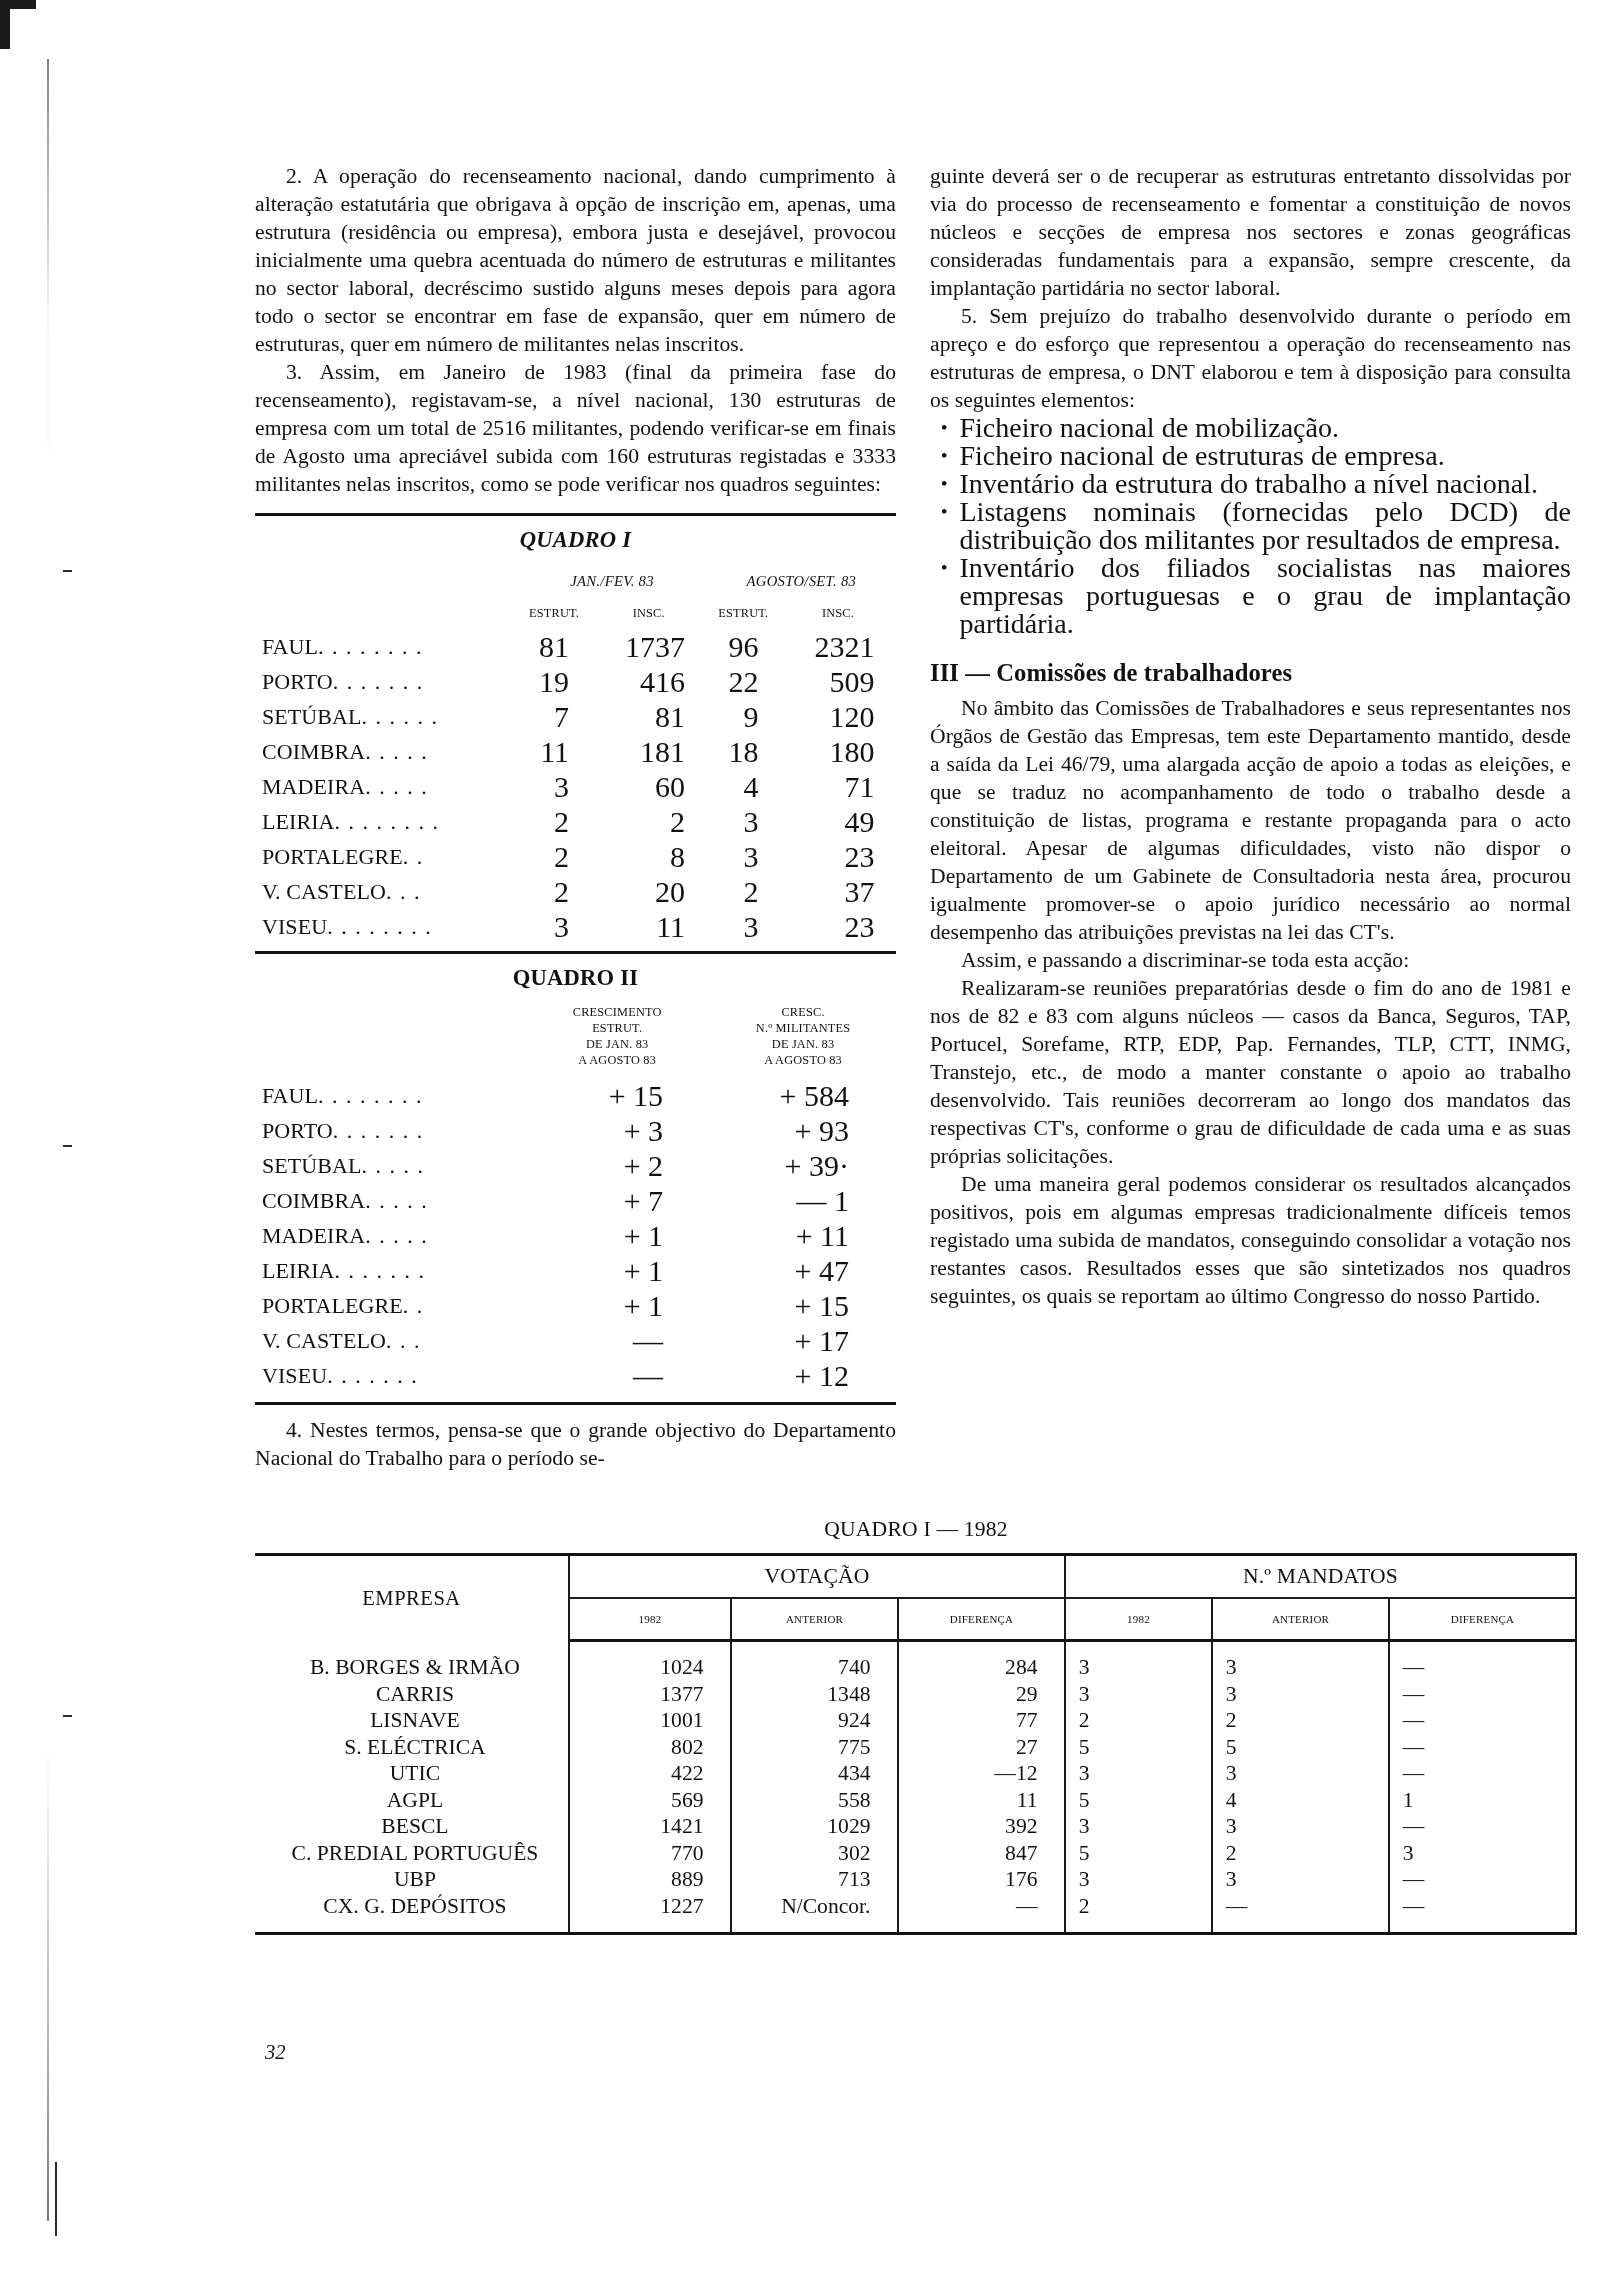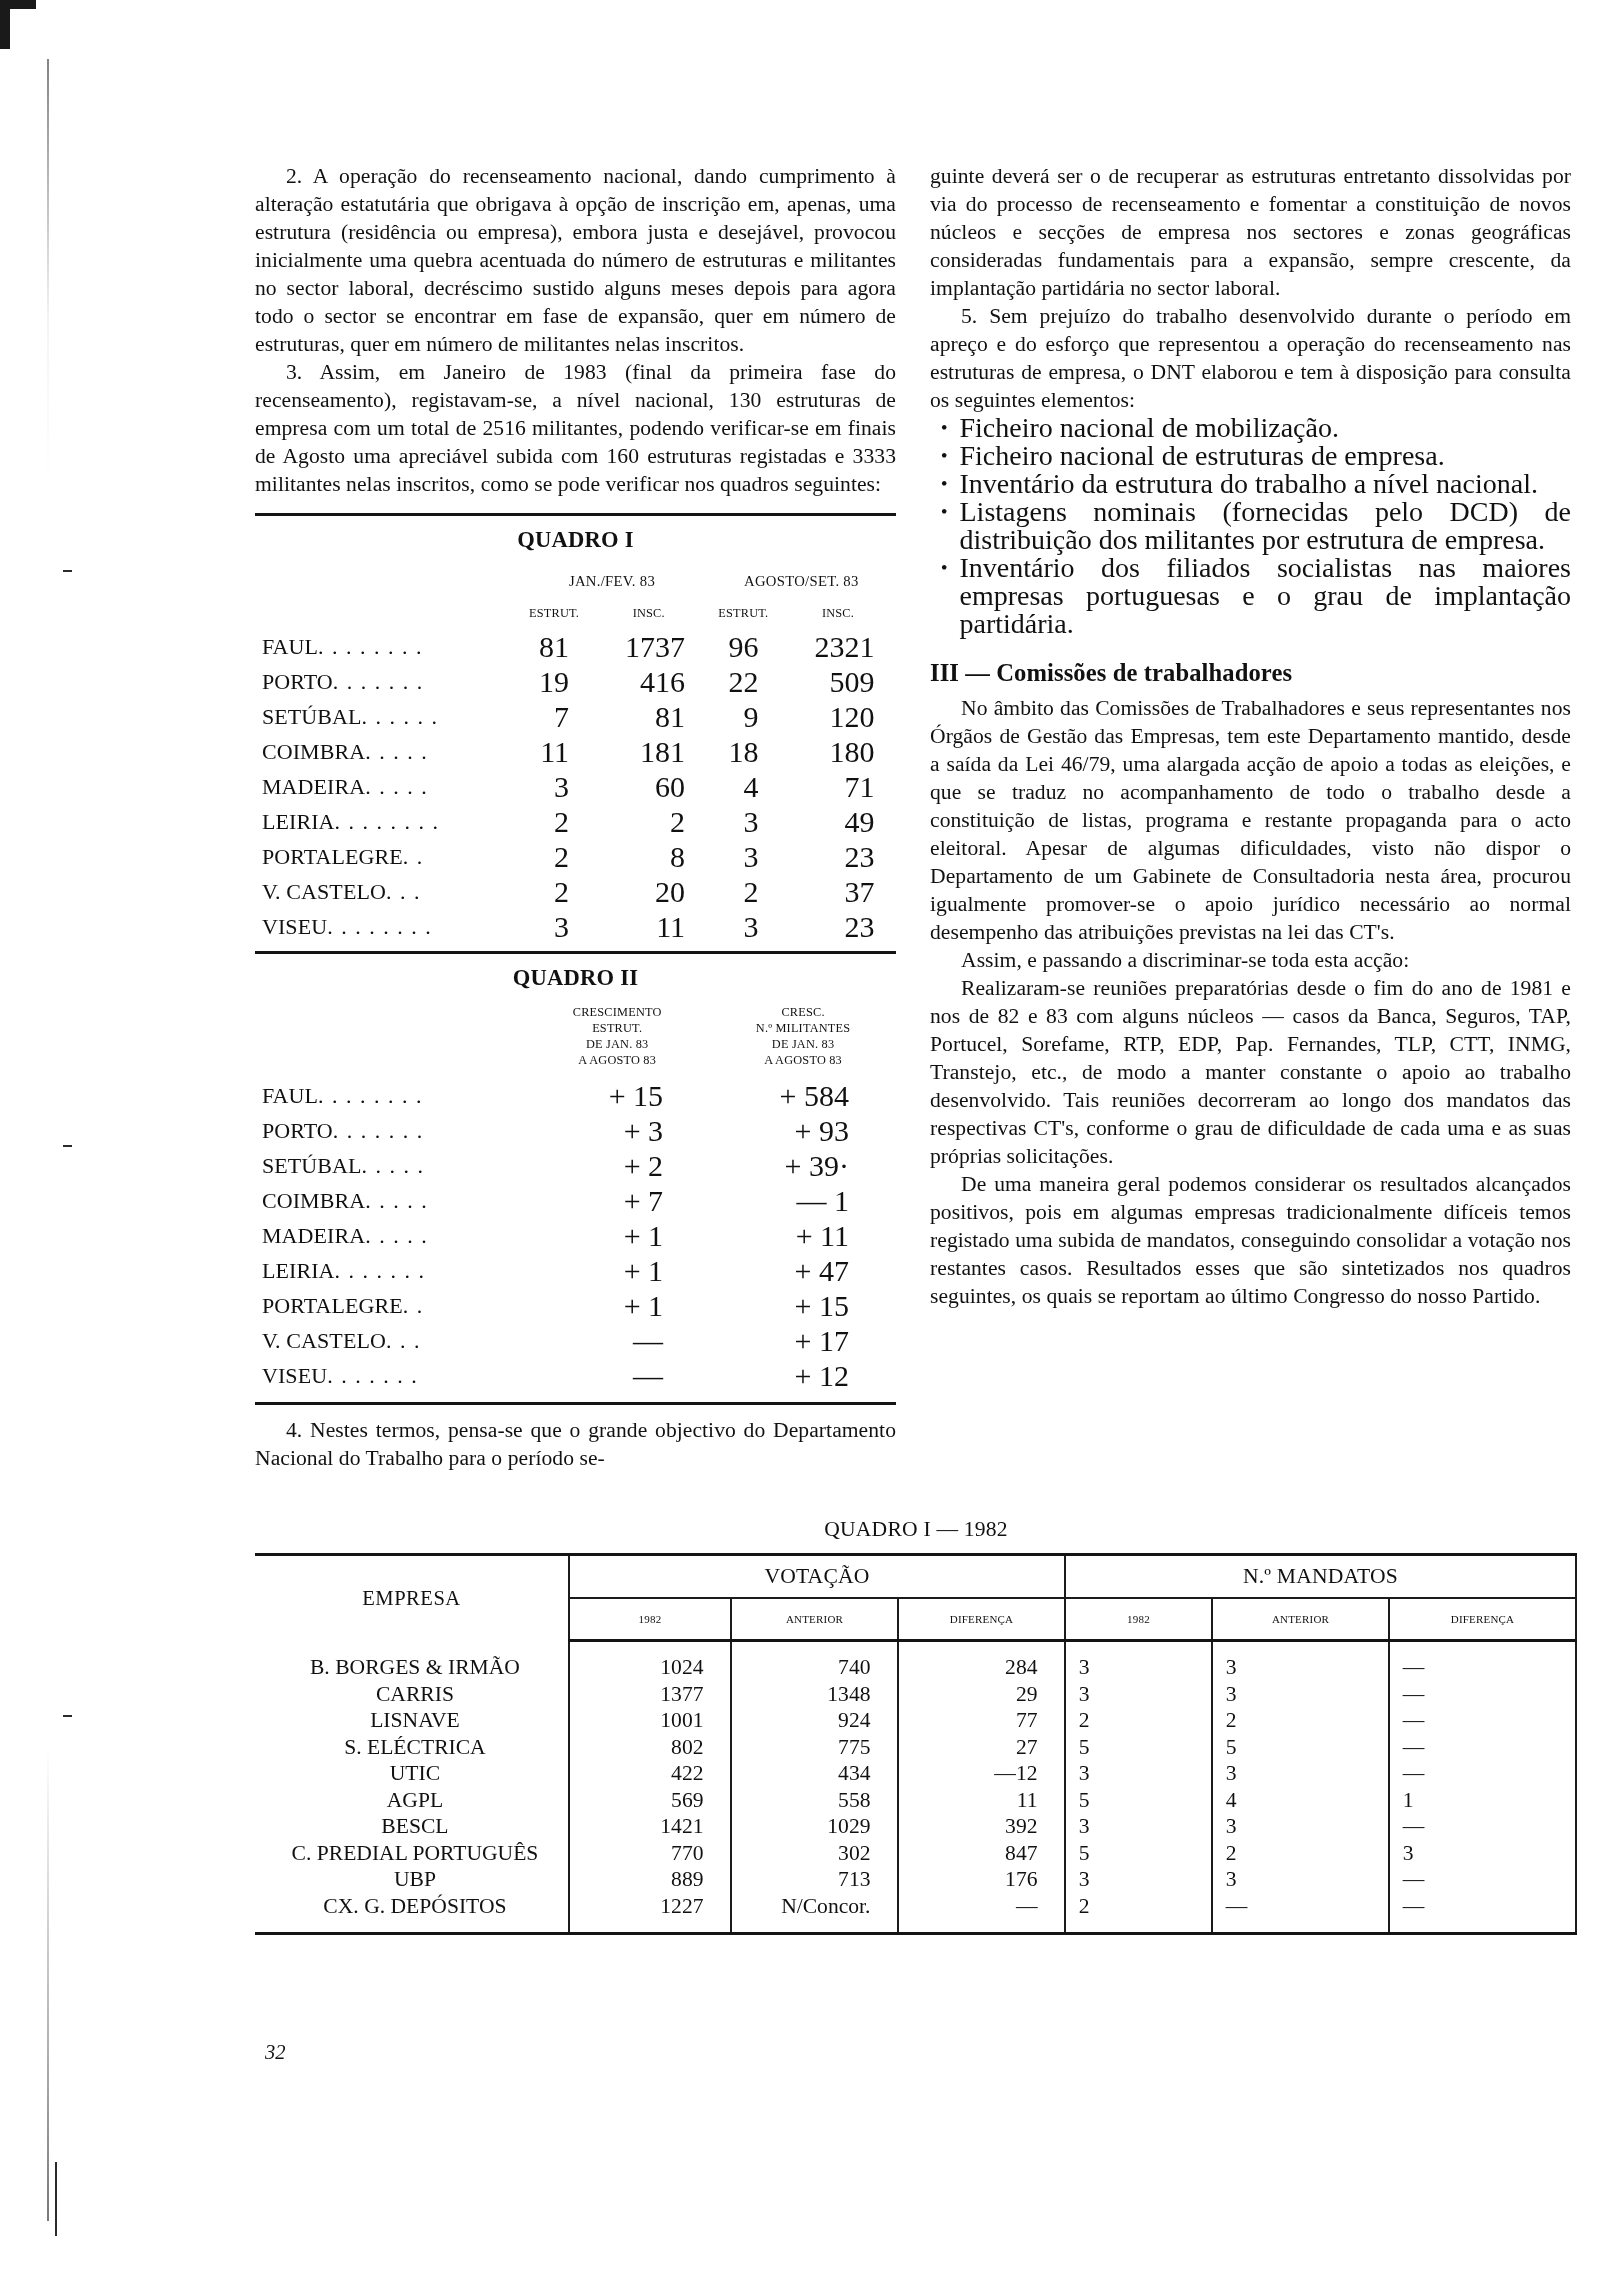--- a/index.html
+++ b/index.html
@@ -120,20 +120,21 @@
     padding: 0;
     font-weight: normal;
   }
   .q-grouphead {
     text-align: center;
     font-size: 14.7px;
     font-weight: bold;
     letter-spacing: 0.3px;
     padding: 14.7px 0 3.9px 0 !important;
     white-space: nowrap;
+    font-style: italic;
   }
   .q-subhead {
     text-align: center;
     font-size: 12.3px;
     font-weight: bold;
     letter-spacing: 0.2px;
     padding: 11.8px 0 7.9px 0 !important;
   }
   .q-rowlabel {
     text-align: left;
@@ -429,21 +430,21 @@
     <div class="col">
 
       <p class="body-par no-indent">guinte deverá ser o de recuperar as estruturas entretanto dissolvidas por via do processo de recenseamento e fomentar a constituição de novos núcleos e secções de empresa nos sectores e zonas geográficas consideradas fundamentais para a expansão, sempre crescente, da implantação partidária no sector laboral.</p>
 
       <p class="body-par">5. Sem prejuízo do trabalho desenvolvido durante o período em apreço e do esforço que representou a operação do recenseamento nas estruturas de empresa, o DNT elaborou e tem à disposição para consulta os seguintes elementos:</p>
 
       <ul class="bullets">
         <li>Ficheiro nacional de mobilização.</li>
         <li>Ficheiro nacional de estruturas de empresa.</li>
         <li>Inventário da estrutura do trabalho a nível nacional.</li>
-        <li>Listagens nominais (fornecidas pelo DCD) de distribuição dos militantes por estrutura de empresa.</li>
+        <li>Listagens nominais (fornecidas pelo DCD) de distribuição dos militantes por resultados de empresa.</li>
         <li>Inventário dos filiados socialistas nas maiores empresas portuguesas e o grau de implantação partidária.</li>
       </ul>
 
       <h2 class="section-head">III — Comissões de trabalhadores</h2>
 
       <p class="body-par">No âmbito das Comissões de Trabalhadores e seus representantes nos Órgãos de Gestão das Empresas, tem este Departamento mantido, desde a saída da Lei 46/79, uma alargada acção de apoio a todas as eleições, e que se traduz no acompanhamento de todo o trabalho desde a constituição de listas, programa e restante propaganda para o acto eleitoral. Apesar de algumas dificuldades, visto não dispor o Departamento de um Gabinete de Consultadoria nesta área, procurou igualmente promover-se o apoio jurídico necessário ao normal desempenho das atribuições previstas na lei das CT's.</p>
       <p class="body-par">Assim, e passando a discriminar-se toda esta acção:</p>
       <p class="body-par">Realizaram-se reuniões preparatórias desde o fim do ano de 1981 e nos de 82 e 83 com alguns núcleos — casos da Banca, Seguros, TAP, Portucel, Sorefame, RTP, EDP, Pap. Fernandes, TLP, CTT, INMG, Transtejo, etc., de modo a manter constante o apoio ao trabalho desenvolvido. Tais reuniões decorreram ao longo dos mandatos das respectivas CT's, conforme o grau de dificuldade de cada uma e as suas próprias solicitações.</p>
       <p class="body-par">De uma maneira geral podemos considerar os resultados alcançados positivos, pois em algumas empresas tradicionalmente difíceis temos registado uma subida de mandatos, conseguindo consolidar a votação nos restantes casos. Resultados esses que são sintetizados nos quadros seguintes, os quais se reportam ao último Congresso do nosso Partido.</p>
 

